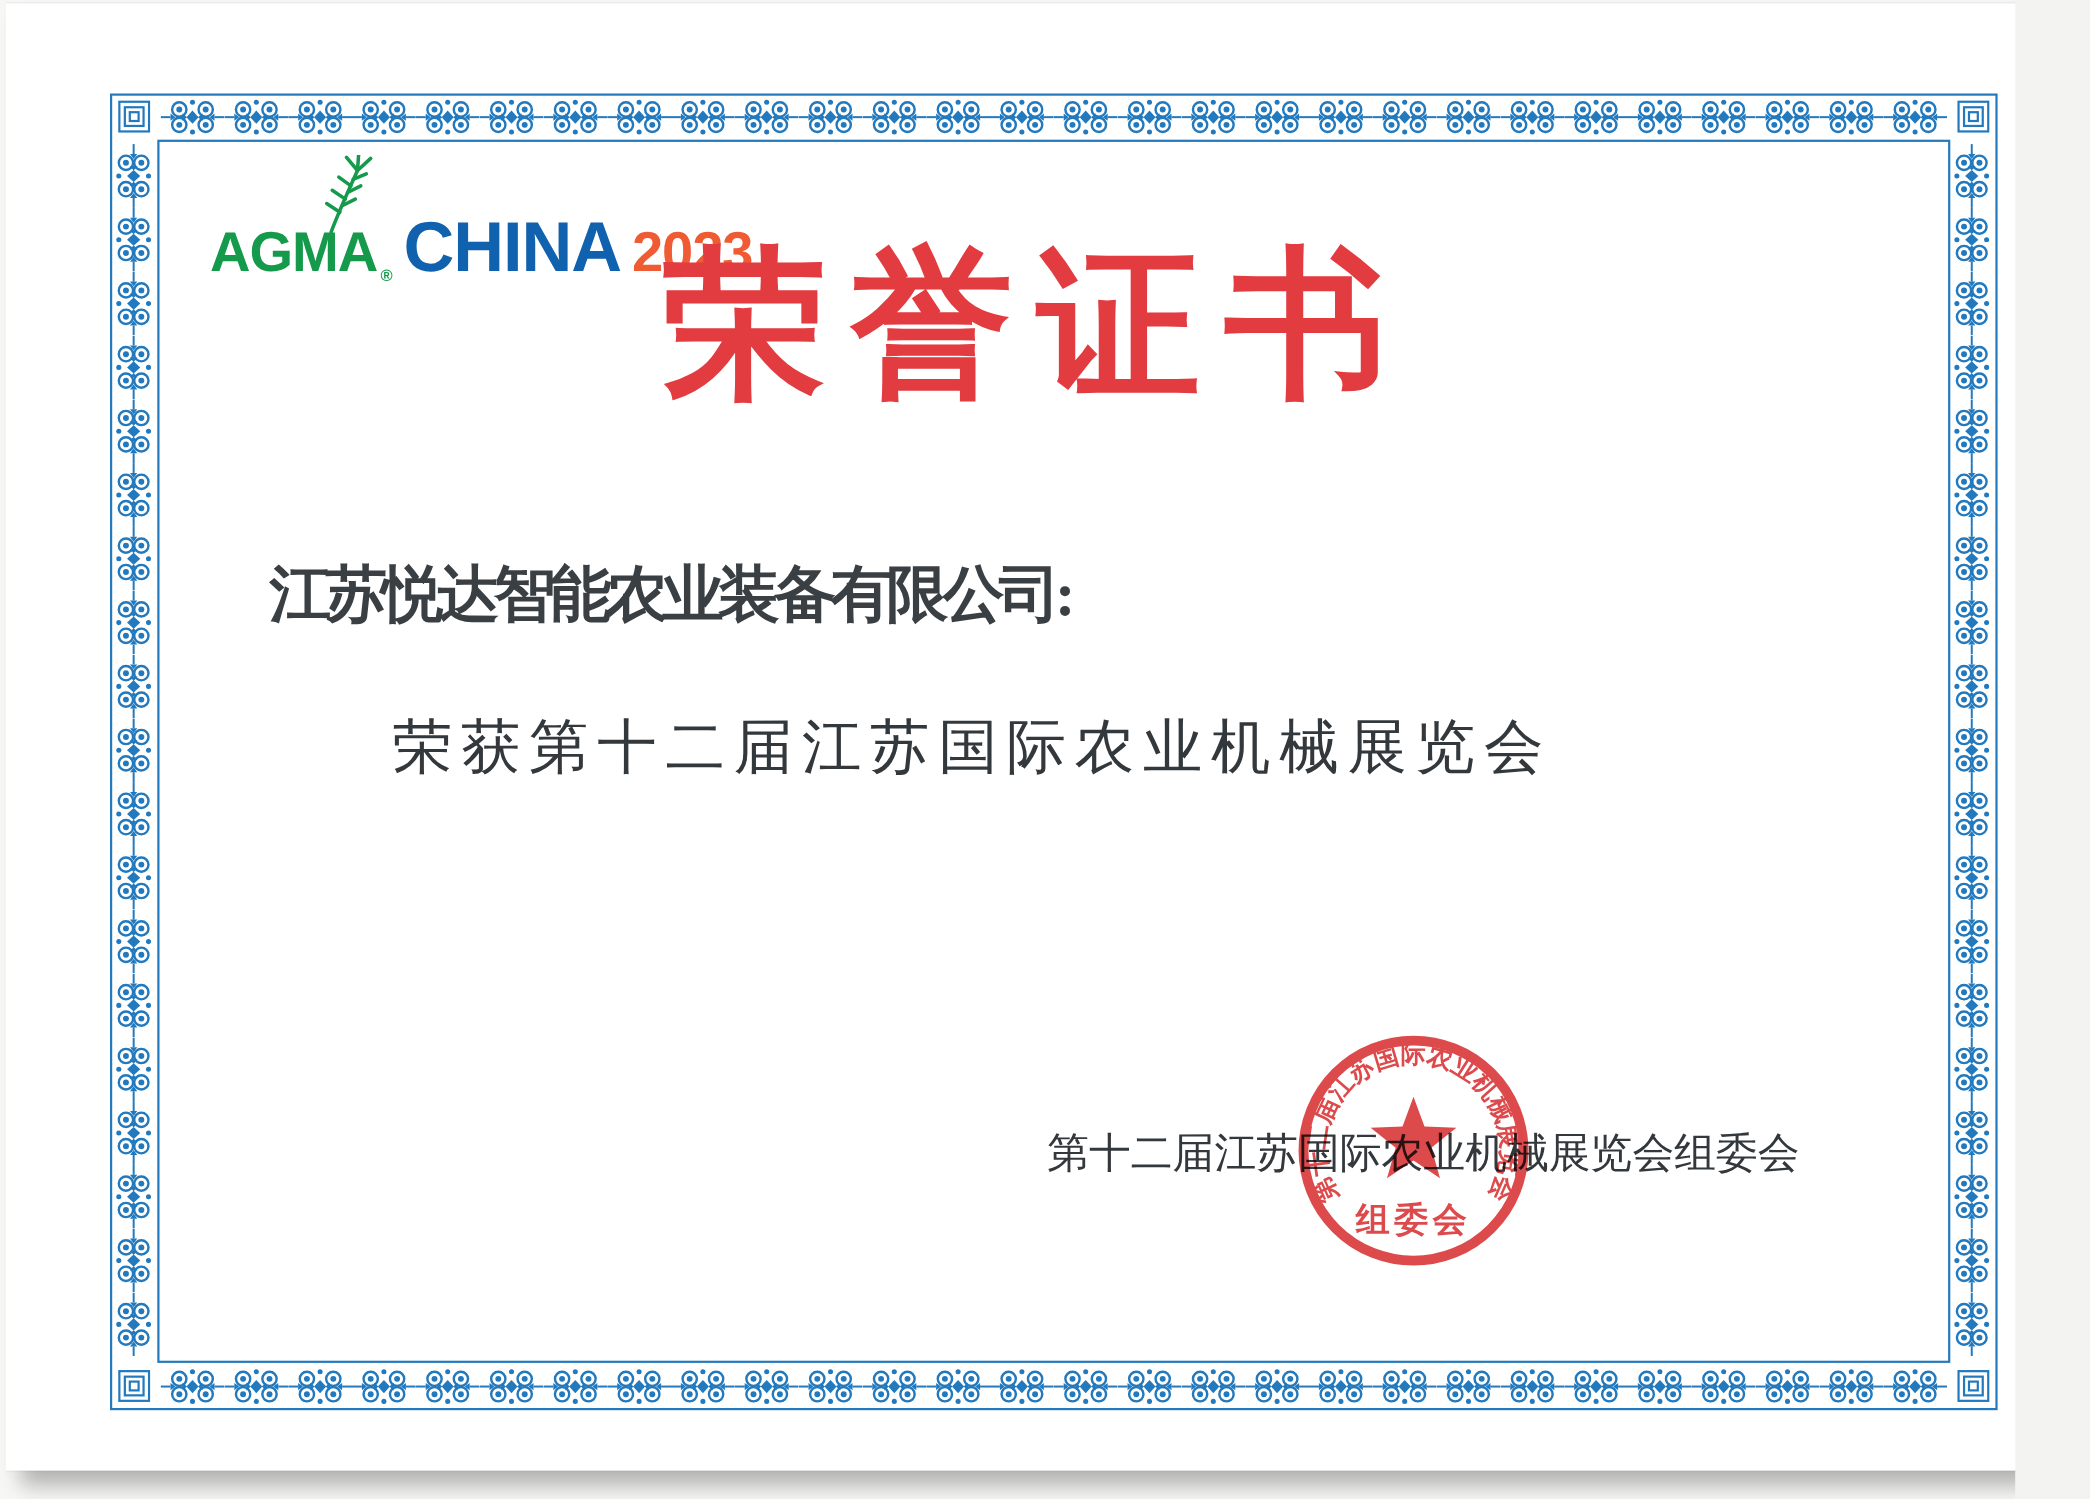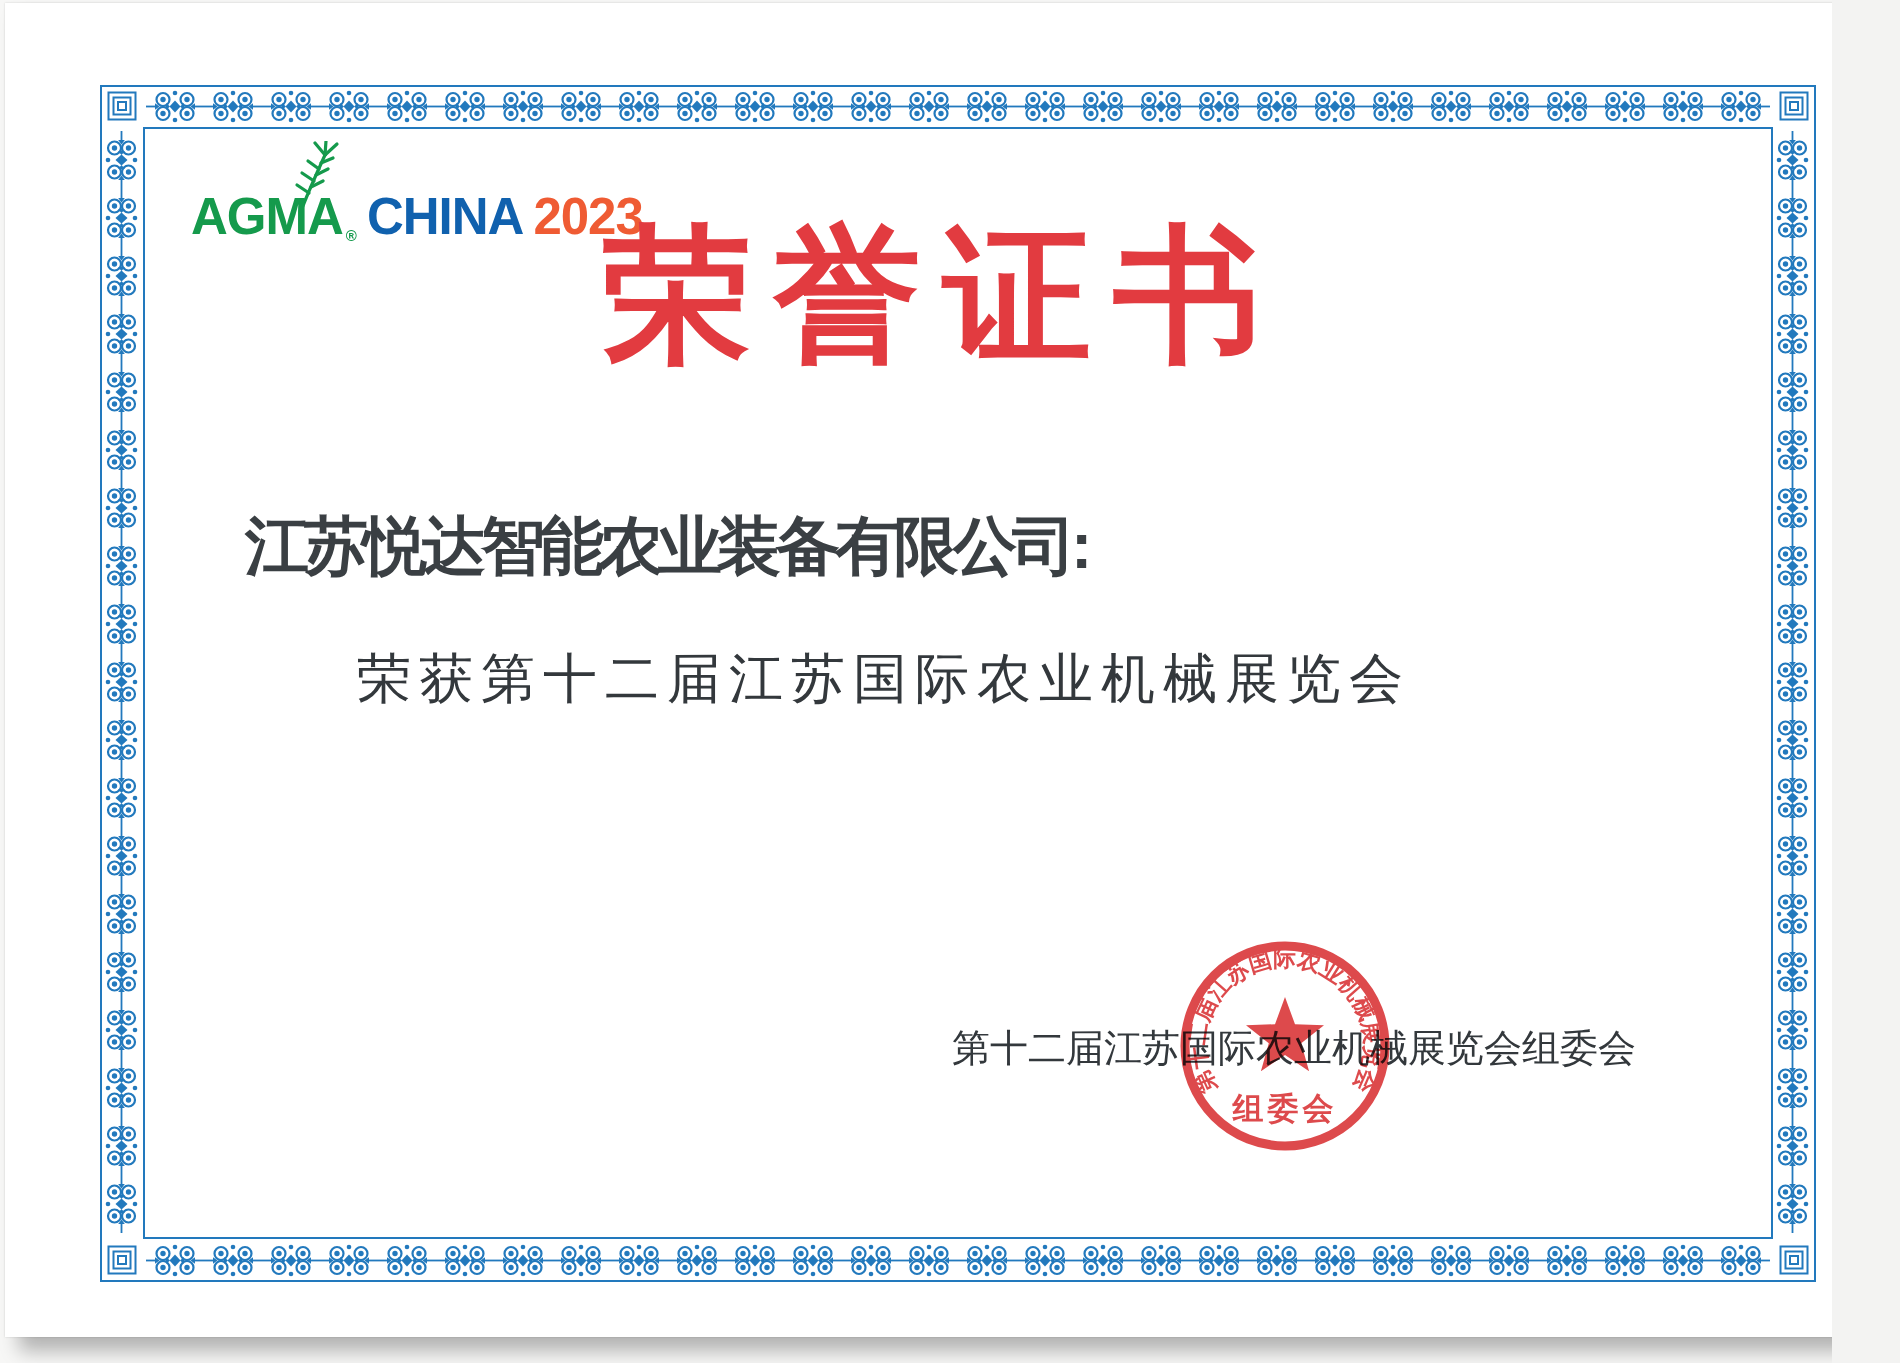--- a/index.html
+++ b/index.html
@@ -19,31 +19,31 @@
   .corner{position:absolute;width:30px;height:30px;}
   .c-tl{left:102px;top:88px;} .c-tr{left:1774px;top:88px;}
   .c-bl{left:102px;top:1242px;} .c-br{left:1774px;top:1242px;}
   svg.m{flex:0 0 auto;display:block;}
   
   .logo{position:absolute;left:186px;top:140px;width:420px;height:100px;}
   .logo-row{position:absolute;left:0;top:44px;display:flex;align-items:baseline;
             font-family:"Liberation Sans","DejaVu Sans",sans-serif;font-weight:bold;}
   .logo-agma{font-size:51px;letter-spacing:-1px;color:var(--logo-green);}
   .logo-reg{font-size:15px;color:var(--logo-green);margin:0 4px 0 3px;align-self:flex-end;position:relative;top:-2px;}
-  .logo-china{font-size:51px;letter-spacing:-1px;color:var(--logo-blue);margin-left:6px;}
+  .logo-china{font-size:64px;letter-spacing:-1px;color:var(--logo-blue);margin-left:6px;}
   .logo-year{font-size:51px;letter-spacing:-1px;color:var(--logo-orange);margin-left:10px;}
   .wheat{position:absolute;left:96px;top:-2px;}
   
   .cert-title{position:absolute;left:598px;top:212px;font-size:148px;line-height:1.1;
               font-weight:bold;color:var(--title-red);letter-spacing:22px;white-space:nowrap;
               font-family:"Liberation Serif","DejaVu Serif",serif;}
   
-  .recipient{position:absolute;left:240px;top:500px;font-size:64px;font-weight:bold;
+  .recipient{position:absolute;left:240px;top:500px;font-size:56px;font-weight:bold;
              color:#3a3f43;letter-spacing:-5px;white-space:nowrap;
-             font-family:Liberation Sans, sans-serif;}
+             font-family:Liberation Serif, serif;}
   
   .body-line{position:absolute;color:#33383c;font-size:54px;white-space:nowrap;font-weight:400;}
   .body-line1{left:352px;top:640px;letter-spacing:8px;}
   .body-line2{left:246px;top:752px;letter-spacing:13px;}
   
   .committee{position:absolute;left:947px;top:1020px;font-size:38px;color:#33383c;
              letter-spacing:0px;white-space:nowrap;}
   .issue-date{position:absolute;left:1178px;top:1086px;font-size:37px;color:#33383c;
               letter-spacing:0px;white-space:nowrap;}
   

